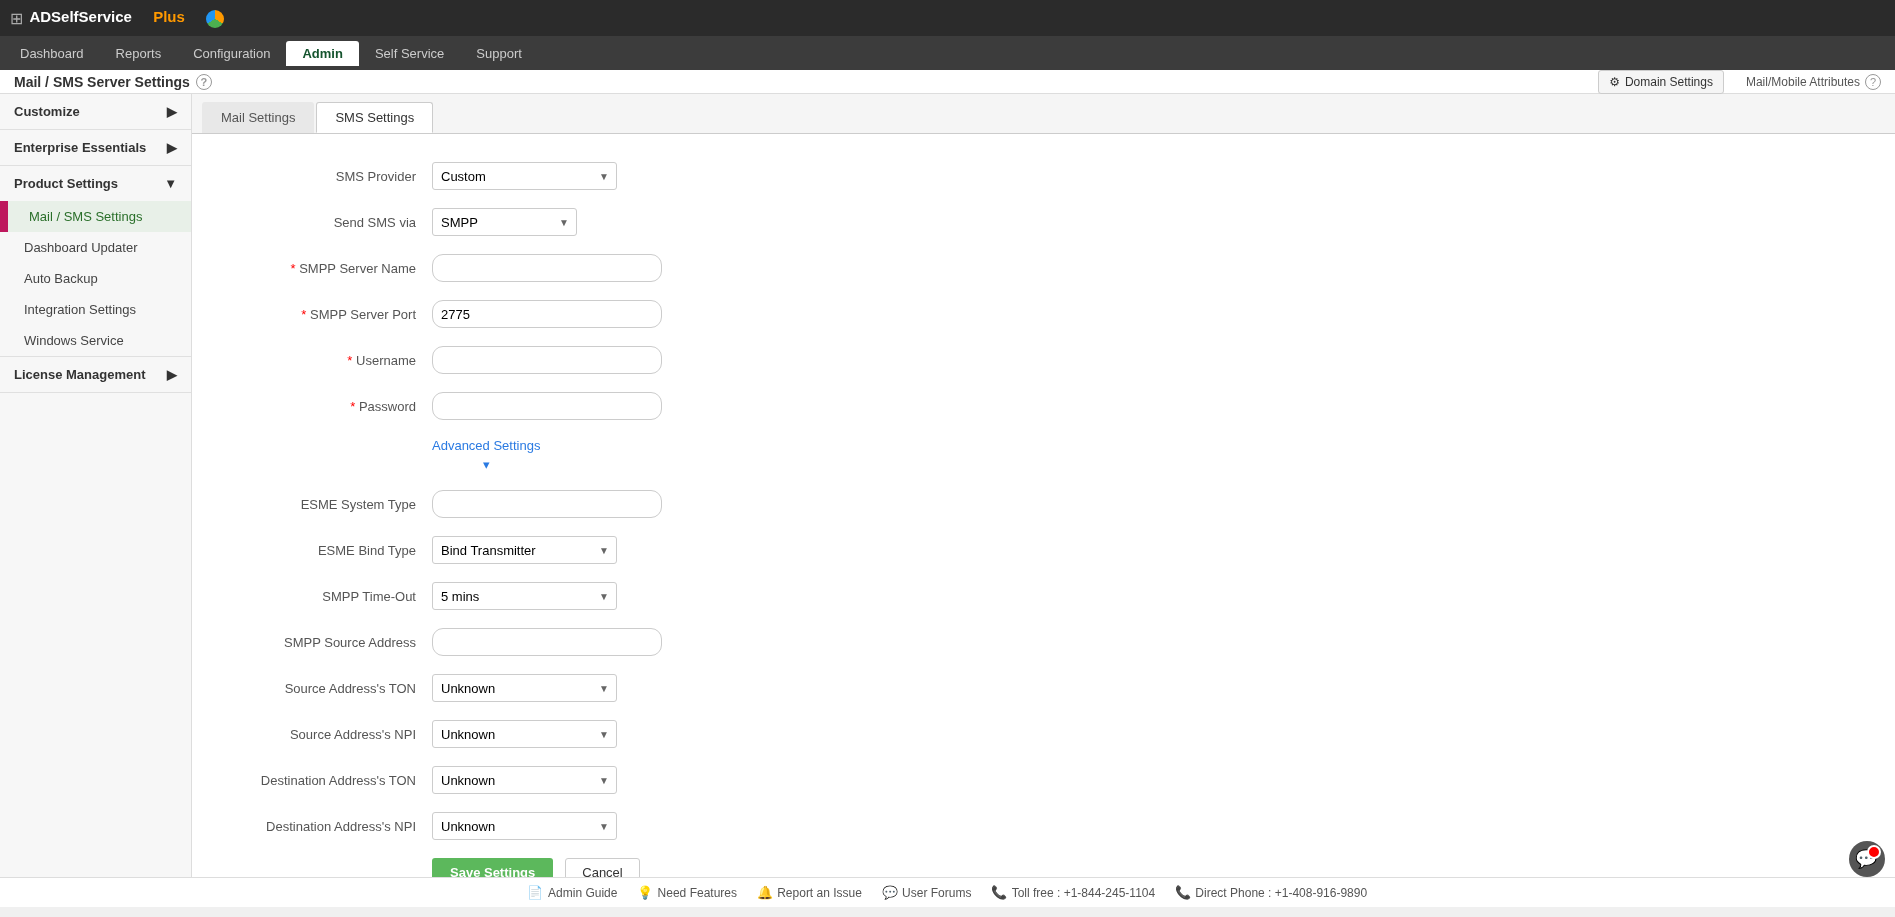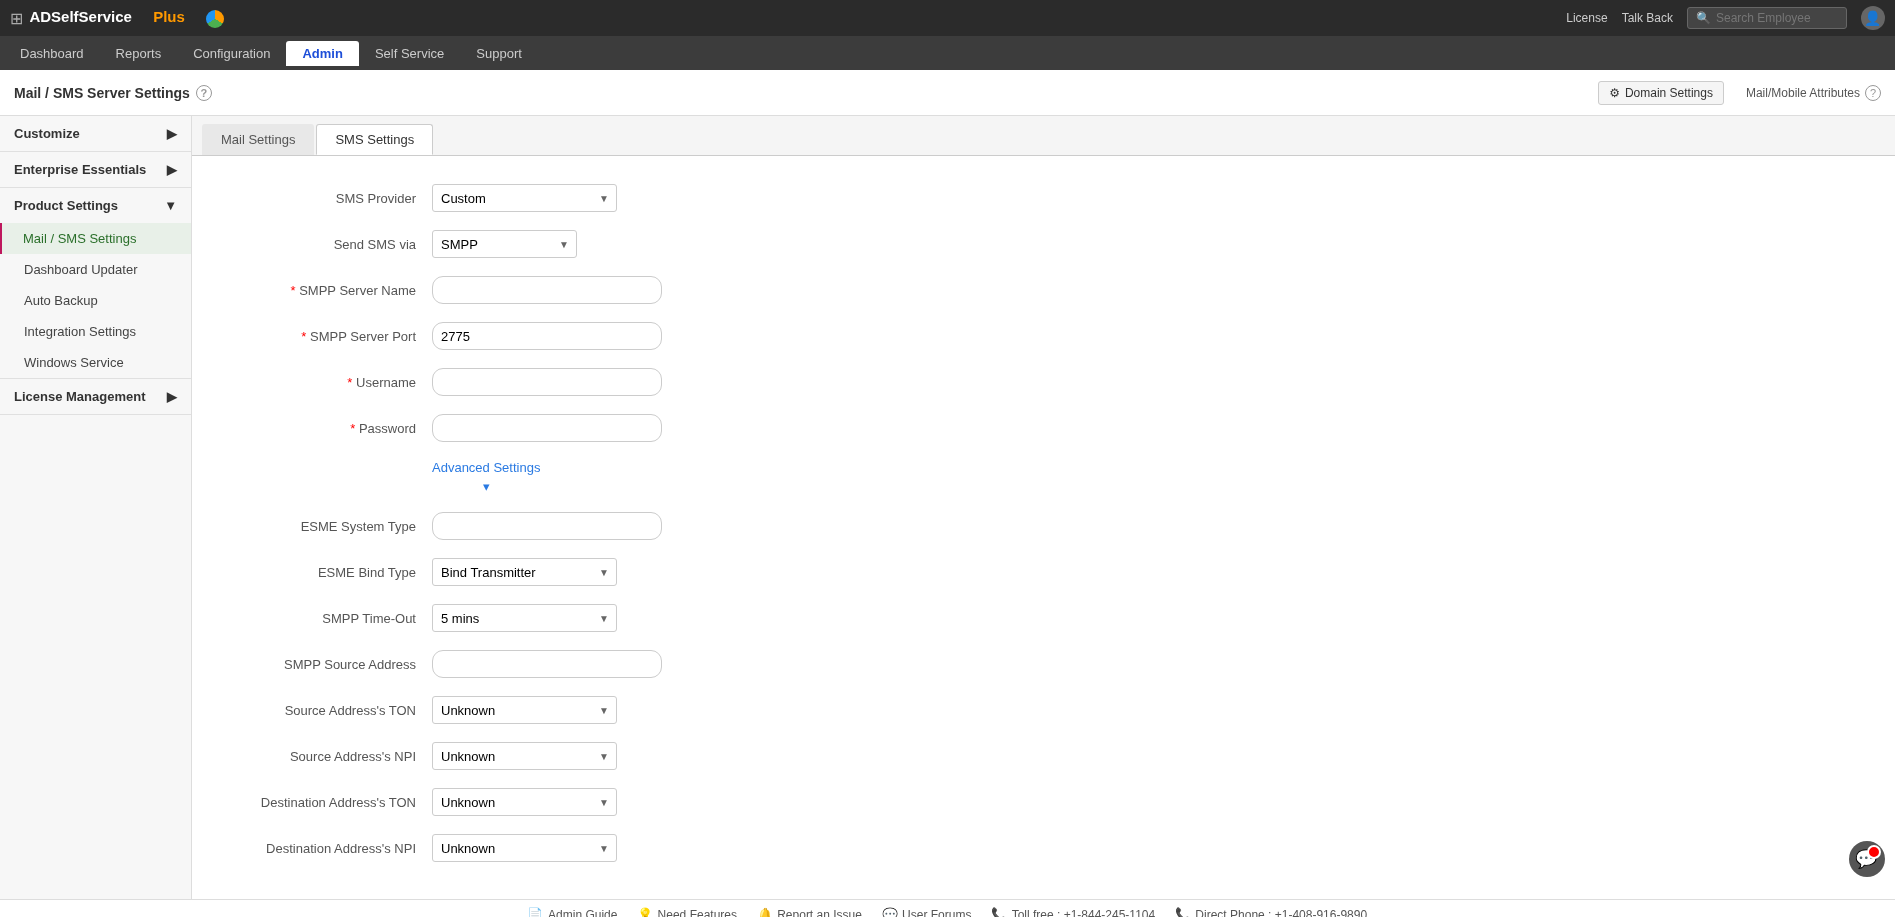--- a/index.html
+++ b/index.html
@@ -91,27 +91,27 @@
     .nav-tab {
       padding: 6px 16px;
       color: #ccc;
       font-size: 13px;
       cursor: pointer;
       border-radius: 3px 3px 0 0;
       height: 25px;
       display: flex;
       align-items: center;
     }
-    .nav-tab.active { background: #fff; color: #1d4ed8; font-weight: bold; }
+    .nav-tab.active { background: #fff; color: #14532d; font-weight: bold; }
 
     
     .domain-bar {
       background: #fff;
       border-bottom: 1px solid #ddd;
-      height: 46px;
+      height: 24px;
       display: flex;
       align-items: center;
       justify-content: space-between;
       padding: 0 14px;
     }
     .page-title {
       font-size: 14px;
       font-weight: bold;
       color: #333;
       display: flex;
@@ -180,21 +180,21 @@
       background: #f7f7f7;
     }
     .sidebar-item {
       padding: 8px 14px 8px 24px;
       font-size: 13px;
       color: #444;
       cursor: pointer;
     }
     .sidebar-item.active {
       background: #e8f0e8;
-      border-left: 2px solid #be185d;
+      border-left: 8px solid #be185d;
       color: #2a6f2a;
       padding-left: 21px;
     }
 
     
     .content-area {
       flex: 1;
       background: #fff;
       overflow-y: auto;
       padding: 0;
@@ -386,29 +386,20 @@
 </head>
 <body>
 
 <div class="top-bar">
   <div class="top-bar-logo">
     <span class="grid-icon">⊞</span>
     <span class="logo-text">
       ADSelfService <span>Plus</span>
       <span class="logo-dot"></span>
     </span>
-  </div>
-  <div class="top-bar-right">
-    <a href="#">License</a>
-    <a href="#">Talk Back</a>
-    <div class="search-box">
-      <span>🔍</span>
-      <input type="text" placeholder="Search Employee" style="">
-    </div>
-    <div class="avatar-icon">👤</div>
   </div>
 </div>
 
 <div class="nav-bar">
   <div class="nav-tab">Dashboard</div>
   <div class="nav-tab">Reports</div>
   <div class="nav-tab">Configuration</div>
   <div class="nav-tab active">Admin</div>
   <div class="nav-tab">Self Service</div>
   <div class="nav-tab">Support</div>
@@ -659,20 +650,27 @@
               <option>Private</option>
               <option>ERMES</option>
               <option>Internet</option>
               <option>WAP Client Id</option>
             </select>
             <span class="select-chevron">▼</span>
           </div>
         </div>
       </div>
 
+      <div class="form-row">
+        <div class="form-label"></div>
+        <div class="form-control">
+          <button class="btn-save">Save Settings</button>
+          <button class="btn-cancel">Cancel</button>
+        </div>
+      </div>
 
     </div>
   </div>
 </div>
 
 <div class="footer">
   <div class="footer-item">
     <span class="footer-icon">📄</span>
     <span>Admin Guide</span>
   </div>

